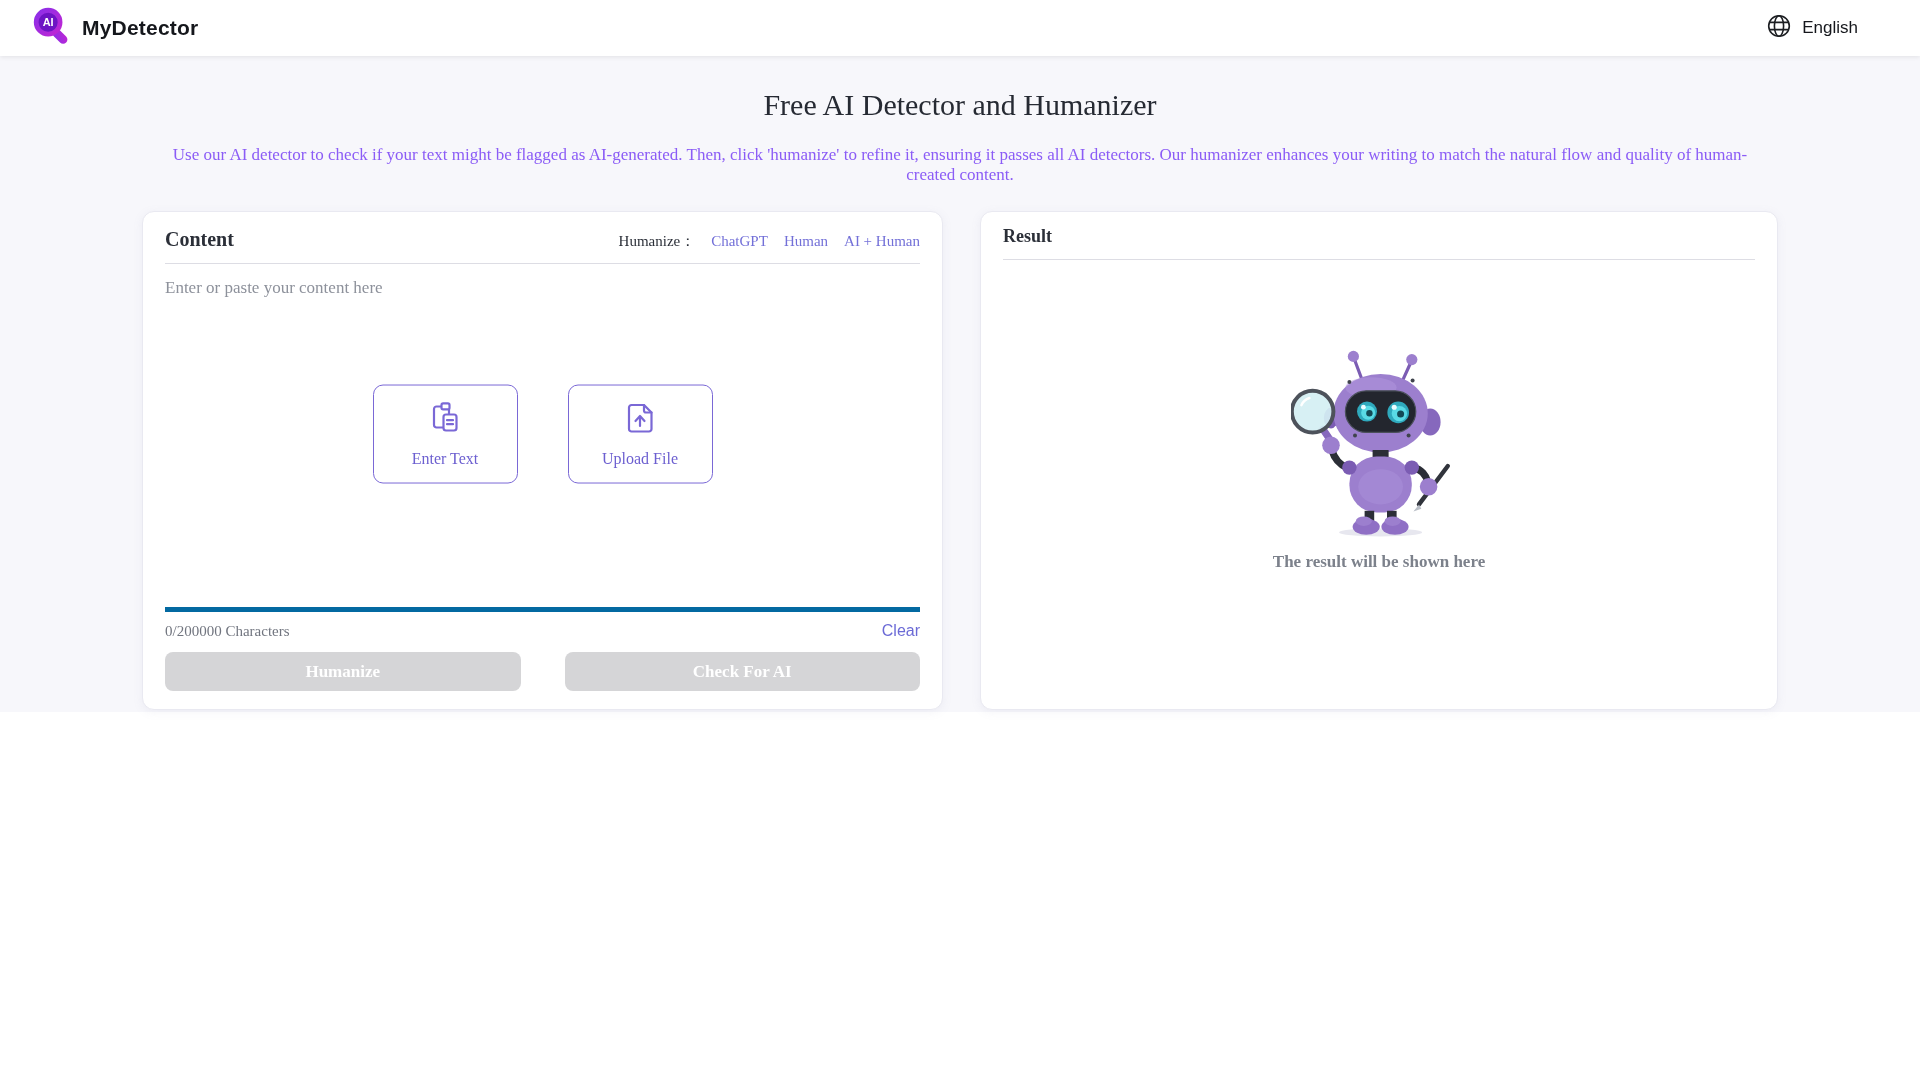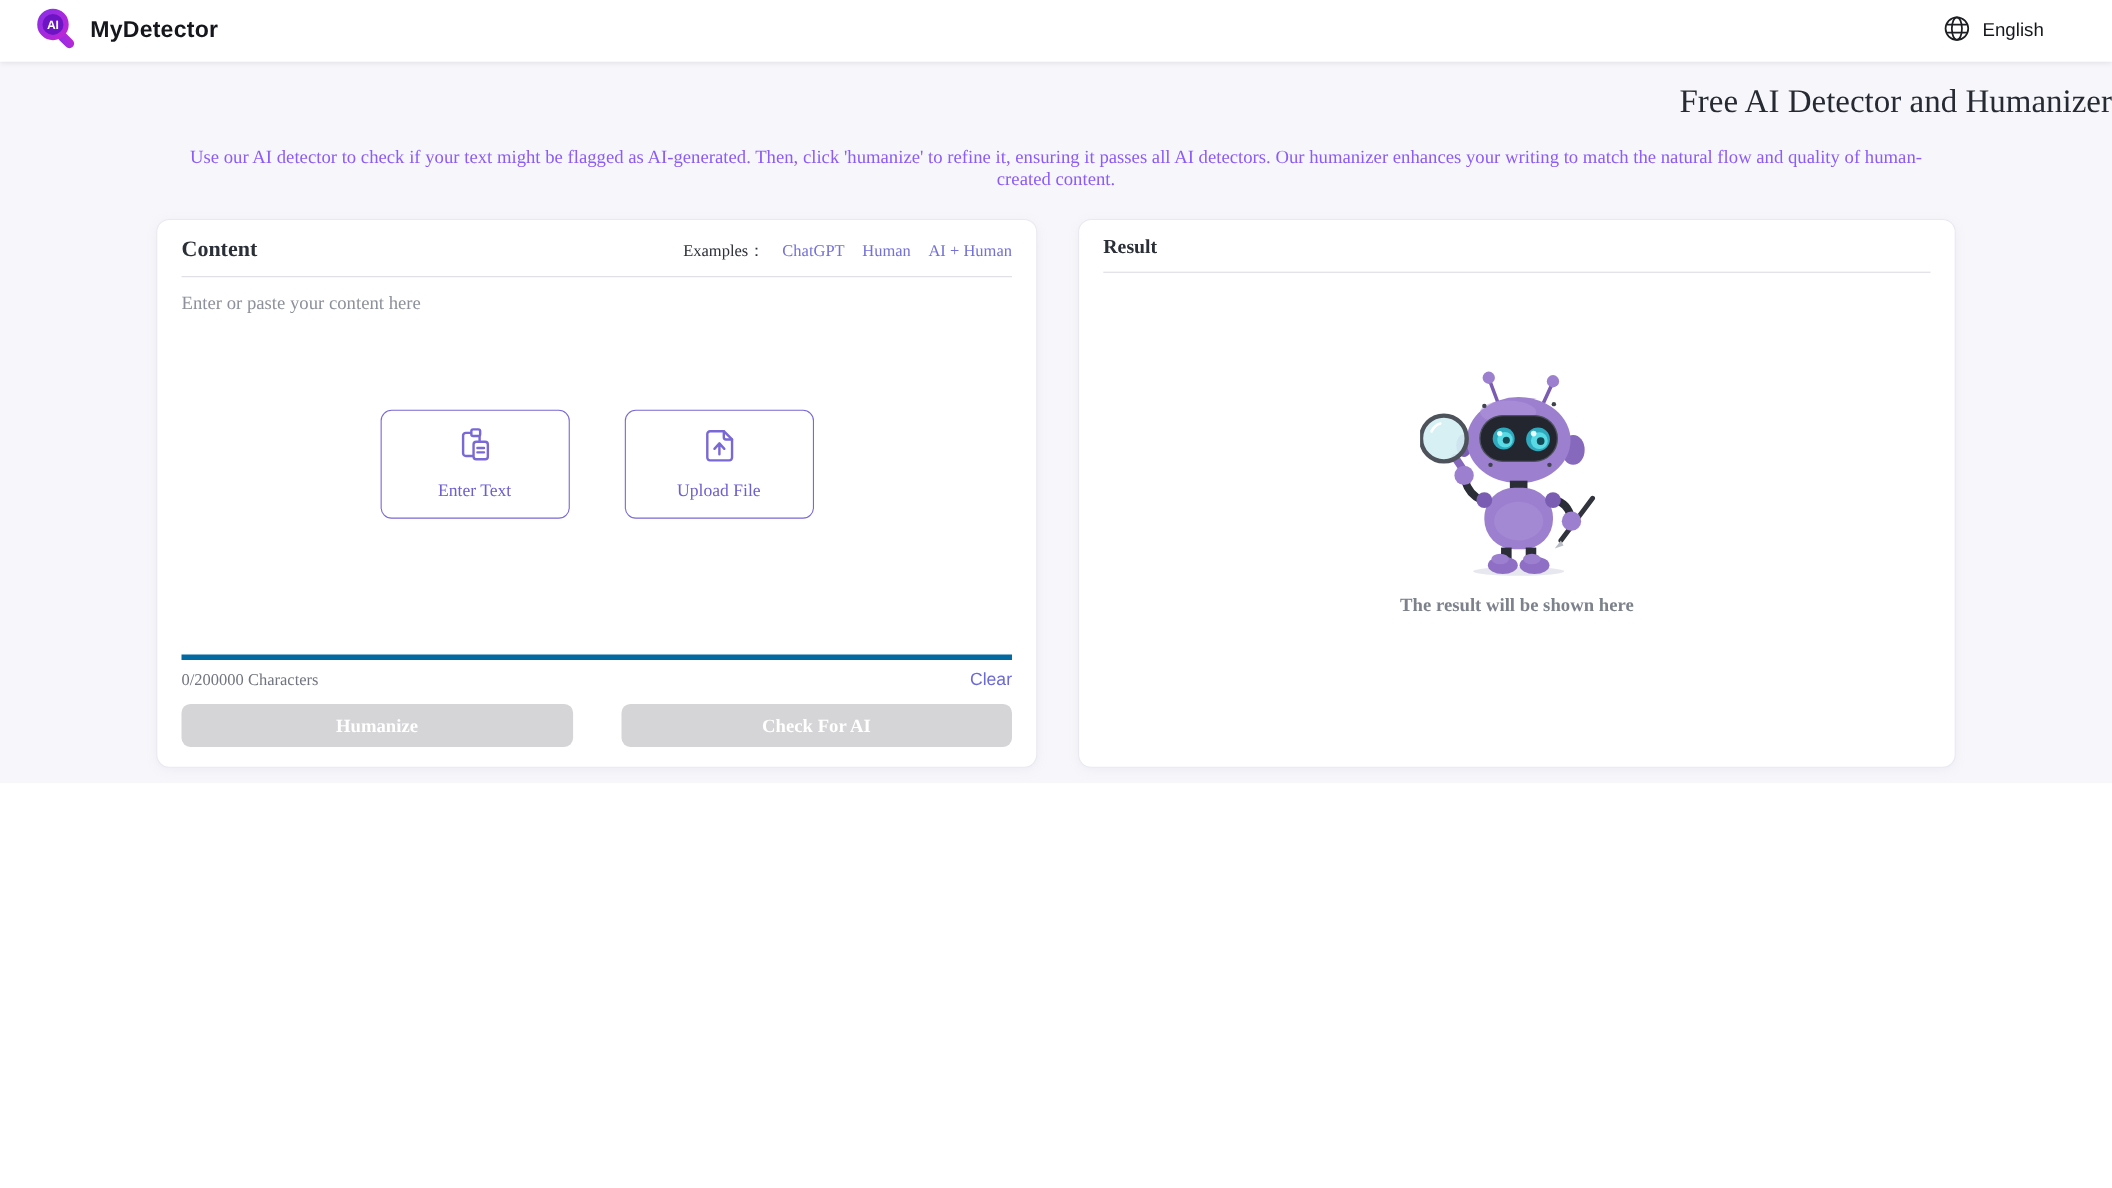--- a/index.html
+++ b/index.html
@@ -20,21 +20,21 @@
     position: relative; z-index: 3;
     font-family: "Liberation Sans", sans-serif;
   }
   .brand { display: flex; align-items: center; gap: 10px; cursor: pointer; text-align: right; }
   .brand-name { font-size: 21px; font-weight: 700; color: #15171c; letter-spacing: .2px; }
   .lang { display: flex; align-items: center; gap: 10px; font-size: 17px; color: #15171c; cursor: pointer; }
 
   
   .main { background: #f7f7fb; height: 656px; }
   .hero-title {
-    margin: 0; padding-top: 20px; text-align: right;
+    margin: 0; padding-top: 32px; text-align: center;
     font-size: 30px; font-weight: 400; color: #262a33;
   }
   .hero-sub {
     margin: 23px auto 0; text-align: center;
     font-size: 17px; color: #8b5cf6; max-width: 1600px;
   }
 
   .panels { display: flex; gap: 37px; margin: 26px 142px 0; }
   .panel {
     background: #fff; border: 1px solid #e9e9f1; border-radius: 12px;
@@ -52,21 +52,21 @@
   .examples { display: flex; gap: 16px; align-items: baseline; font-size: 15px; color: #2b2f38; }
   .example-link { color: #7370d8; cursor: pointer; }
 
   .editor { flex: 1; position: relative; cursor: text; }
   .placeholder { padding-top: 14px; font-size: 17px; color: #8d919b; }
   .cards {
     position: absolute; top: 50%; left: 50%; transform: translate(-50%, -52%);
     display: flex; gap: 50px;
   }
   .card {
-    width: 172px; height: 99px;
+    width: 145px; height: 99px;
     border: 1px solid #7a68d6; border-radius: 10px; background: #fff;
     display: flex; flex-direction: column; align-items: center; justify-content: center;
     gap: 9px; cursor: pointer;
   }
   .card-label { color: #6c5fd0; font-size: 16px; }
 
   .char-row {
     border-top: 5px solid #0369a1;
     display: flex; justify-content: space-between; align-items: center;
     padding: 10px 0 12px;
@@ -129,21 +129,21 @@
 <div class="main">
   <h1 class="hero-title">Free AI Detector and Humanizer</h1>
   <div class="hero-sub">Use our AI detector to check if your text might be flagged as AI-generated. Then, click 'humanize' to refine it, ensuring it passes all AI detectors. Our humanizer enhances your writing to match the natural flow and quality of human-created content.</div>
 
   <div class="panels">
 
     <div class="panel panel-left">
       <div class="panel-head">
         <span class="panel-title">Content</span>
         <span class="examples">
-          <span>Examples：</span>
+          <span>Humanize：</span>
           <span class="example-link">ChatGPT</span>
           <span class="example-link">Human</span>
           <span class="example-link">AI + Human</span>
         </span>
       </div>
 
       <div class="editor">
         <div class="placeholder">Enter or paste your content here</div>
         <div class="cards">
           <div class="card">

